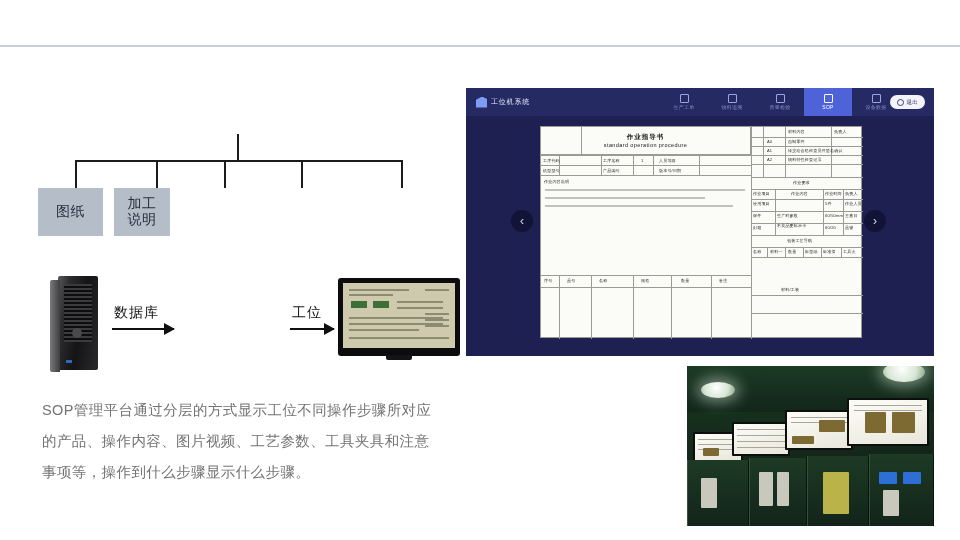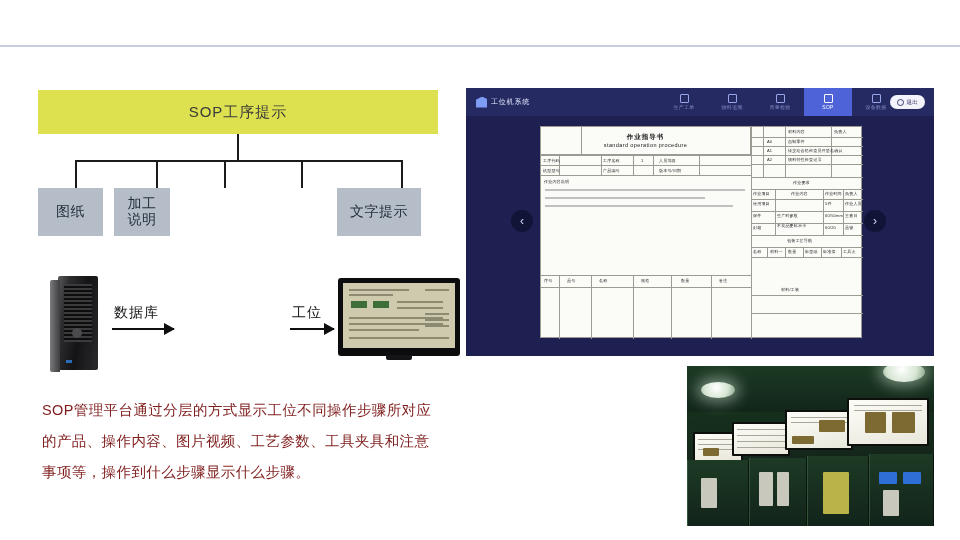--- a/index.html
+++ b/index.html
@@ -117,21 +117,21 @@
     position:absolute; background:#3e6f38;
   }
   .monitor .stand {
     position:absolute; left:48px; bottom:-4px; width:26px; height:5px;
     background:#141416; border-radius:0 0 2px 2px;
   }
 
   
   .caption {
     position:absolute; left:42px; top:325px; width:400px;
-    font-size:14.5px; color:#7f1d1d; line-height:2.15; letter-spacing:0.4px;
+    font-size:14.5px; color:#737373; line-height:2.15; letter-spacing:0.4px;
   }
 
   
   .right-col { position:absolute; left:460px; top:70px; width:500px; height:470px; }
 
   
   .app {
     position:absolute; left:6px; top:18px; width:468px; height:268px;
     background:#1d2050;
     overflow:hidden;
@@ -301,41 +301,35 @@
 </head>
 <body>
 
 <div class="header">
   <div class="header-rule"></div>
 </div>
 
 <div class="left-col">
 
   <div class="orgchart">
-    <div class="org-root">
-      <span>SOP工序提示</span>
-    </div>
     <div class="org-trunk"></div>
     <div class="org-bus"></div>
 
     <div class="org-drop" style="left:37px;"></div>
     <div class="org-drop" style="left:118px;"></div>
     <div class="org-drop" style="left:186px;"></div>
     <div class="org-drop" style="left:263px;"></div>
     <div class="org-drop" style="left:363px;"></div>
 
     <div class="org-leaf" style="left:0px;   width:65px;">
         <span>图纸</span>
       </div>
     <div class="org-leaf" style="left:76px;  width:56px;">
         <span style="white-space:pre-line">加工
 说明</span>
-      </div>
-    <div class="org-leaf" style="left:299px; width:84px;">
-        <span>文字提示</span>
       </div>
   </div>
 
   <div class="flow">
 
     <div class="server">
       <div class="case"></div>
       <div class="side"></div>
       <div class="vent"></div>
       <div class="badge"></div>

